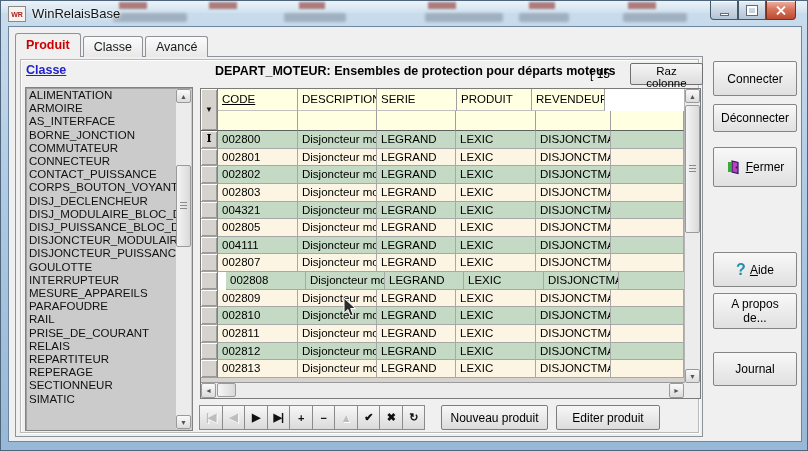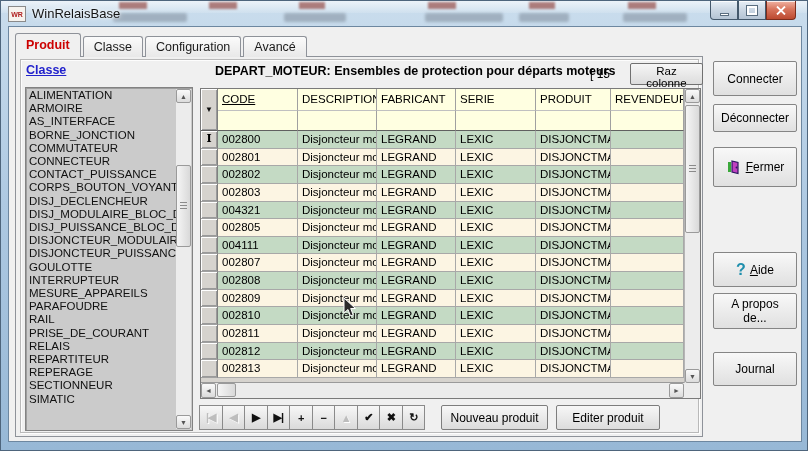--- a/index.html
+++ b/index.html
@@ -131,21 +131,20 @@
           </svg>
       </div>
     </div>
   </div>
 
   <div class="client-bg"></div>
 
   <div class="tabbar" id="tab-bar">
       <div class="tab active">Produit</div>
       <div class="tab">Classe</div>
-      <div class="tab">Configuration</div>
       <div class="tab">Avancé</div>
     </div>
   <div class="tabpage"></div>
   <div class="inner-panel"></div>
 
   <a class="classe-link">Classe</a>
 
   <div class="listbox">
     <div class="list-items" id="class-list">
         <div class="li">ALIMENTATION</div>
@@ -184,21 +183,20 @@
 
   <div class="grid-title">DEPART_MOTEUR: Ensembles de protection pour départs moteurs</div>
   <span class="count-frag">[ 15</span>
   <button class="raz-btn">Raz colonne</button>
 
   <div class="grid">
     <div class="sel-header">▼</div>
     <div class="grid-header" id="grid-header">
         <div class="hcell" style="width: 80px; text-decoration: underline;">CODE</div>
         <div class="hcell" style="width: 79px;">DESCRIPTION</div>
-        <div class="hcell" style="width: 79px;">FABRICANT</div>
         <div class="hcell" style="width: 80px;">SERIE</div>
         <div class="hcell" style="width: 75px;">PRODUIT</div>
         <div class="hcell" style="width: 73px;">REVENDEUR</div>
       </div>
     <div class="grid-filter" id="grid-filter">
         <div class="fcell" style="width: 80px;"></div>
         <div class="fcell" style="width: 79px;"></div>
         <div class="fcell" style="width: 79px;"></div>
         <div class="fcell" style="width: 80px;"></div>
         <div class="fcell" style="width: 75px;"></div>
@@ -272,21 +270,21 @@
           <div class="selcell"></div>
           <div class="cell" style="width: 80px;">002807</div>
           <div class="cell" style="width: 79px;">Disjoncteur mote</div>
           <div class="cell" style="width: 79px;">LEGRAND</div>
           <div class="cell" style="width: 80px;">LEXIC</div>
           <div class="cell" style="width: 75px;">DISJONCTMAGN</div>
           <div class="cell" style="width: 73px;"></div>
         </div>
         <div class="grow green">
           <div class="selcell"></div>
-          <div class="cell" style="width: 80px;">002808</div>
+          <div class="cell" style="width: 80px; margin-left: 8px;">002808</div>
           <div class="cell" style="width: 79px;">Disjoncteur mote</div>
           <div class="cell" style="width: 79px;">LEGRAND</div>
           <div class="cell" style="width: 80px;">LEXIC</div>
           <div class="cell" style="width: 75px;">DISJONCTMAGN</div>
           <div class="cell" style="width: 73px;"></div>
         </div>
         <div class="grow cream">
           <div class="selcell"></div>
           <div class="cell" style="width: 80px;">002809</div>
           <div class="cell" style="width: 79px;">Disjoncteur mote</div>

